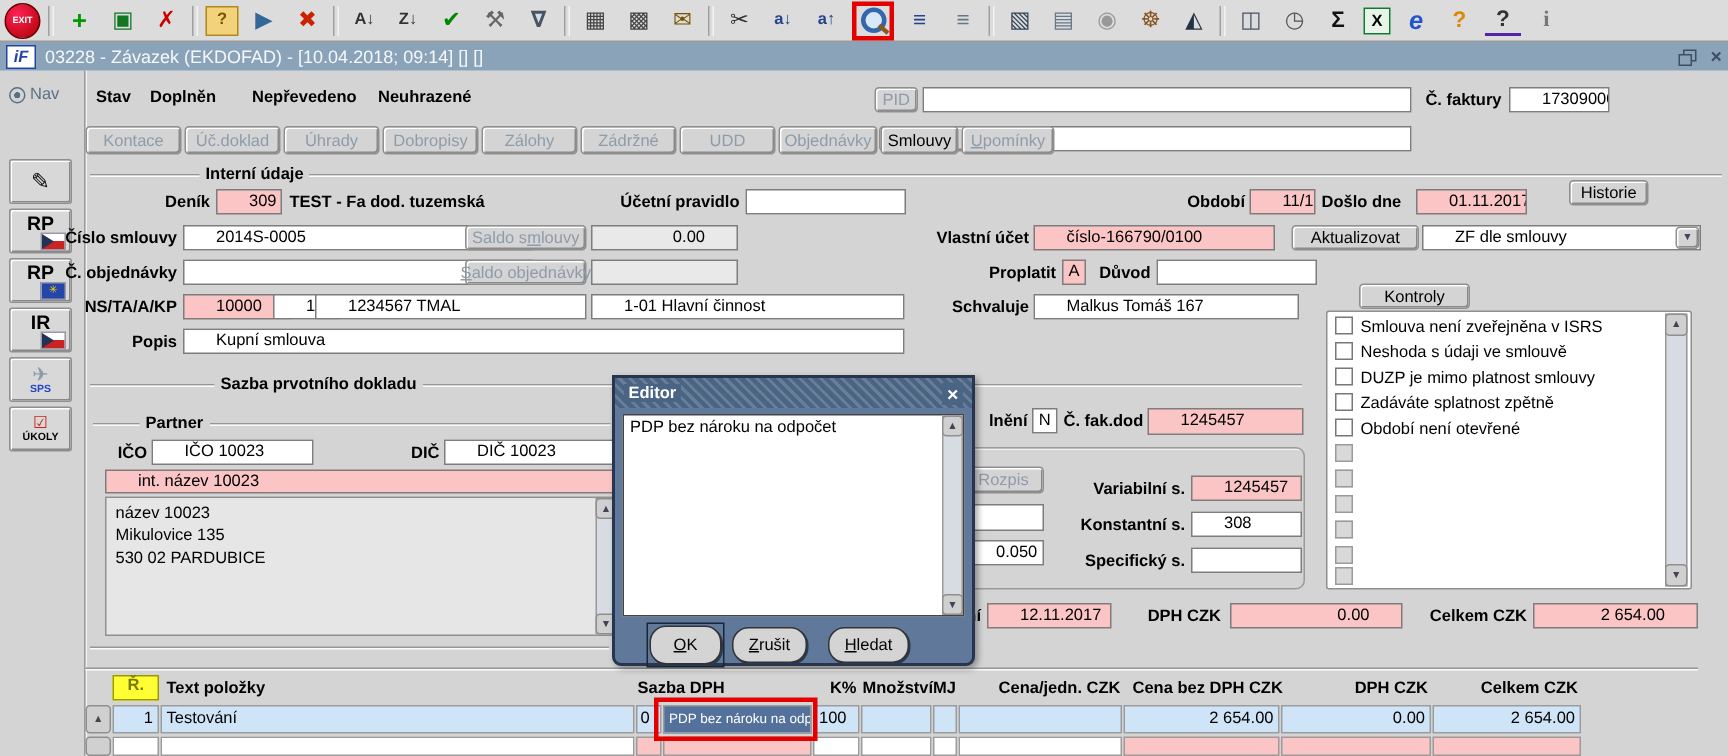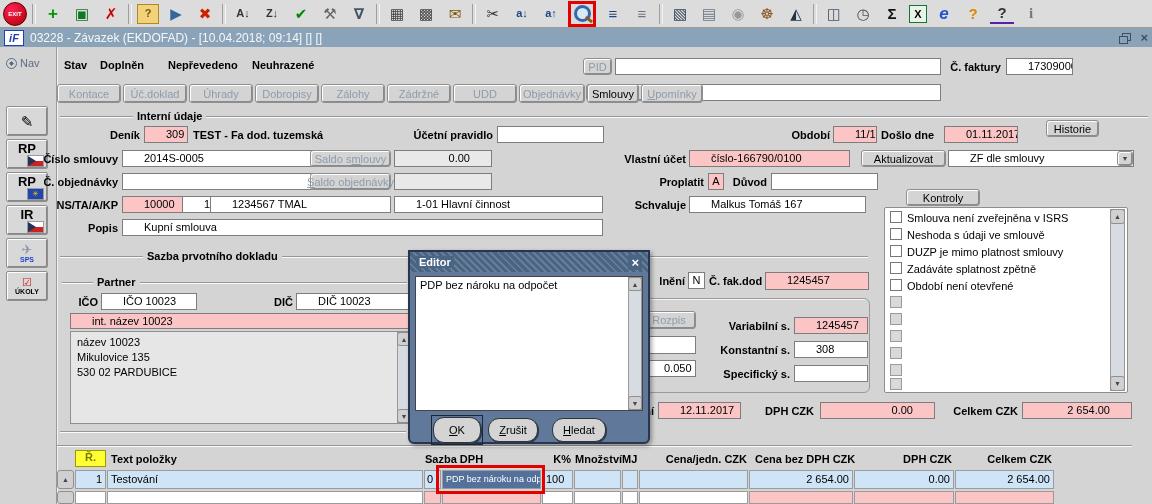--- a/index.html
+++ b/index.html
@@ -270,21 +270,21 @@
   <div class="abs sb" style="left:1110px;top:209px;width:15px;height:182px"></div>
   <div class="abs sbtn" style="left:1110px;top:209px;width:15px;height:15px">▲</div>
   <div class="abs sbtn" style="left:1110px;top:376px;width:15px;height:15px">▼</div>
 
   <div class="abs groove" style="left:60px;top:256px;width:808px"></div>
   <span class="abs gpatch" style="left:143px;top:250px">Sazba prvotního dokladu</span>
 
   <div class="abs groove" style="left:62px;top:282px;width:345px"></div>
   <span class="abs gpatch" style="left:93px;top:276px">Partner</span>
   <span class="abs lbl r" style="left:60px;top:296px;width:38px">IČO</span>
-  <div class="abs fld" style="left:101px;top:293px;width:96px;height:17px">IČO 10023</div>
+  <div class="abs fld" style="left:101px;top:293px;width:108px;height:17px">IČO 10023</div>
   <span class="abs lbl r" style="left:250px;top:296px;width:43px">DIČ</span>
   <div class="abs fld" style="left:296px;top:293px;width:114px;height:17px">DIČ 10023</div>
   <div class="abs fld pink" style="left:70px;top:313px;width:342px;height:16px">int. název 10023</div>
   <div class="abs" style="left:70px;top:331px;width:342px;height:93px;background:#e6e6e6;border:1px solid #8f8f8f">
     <div style="padding:3px 6px;line-height:15px">
       <div>název 10023</div>
       <div>Mikulovice 135</div>
       <div>530 02 PARDUBICE</div>
     </div>
   </div>

